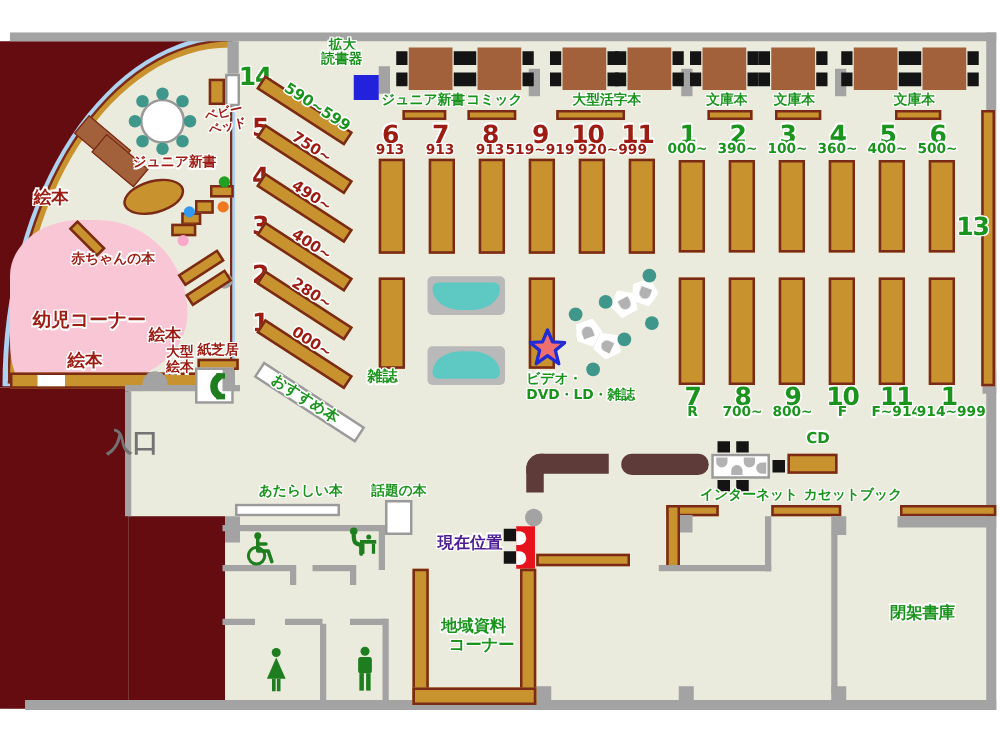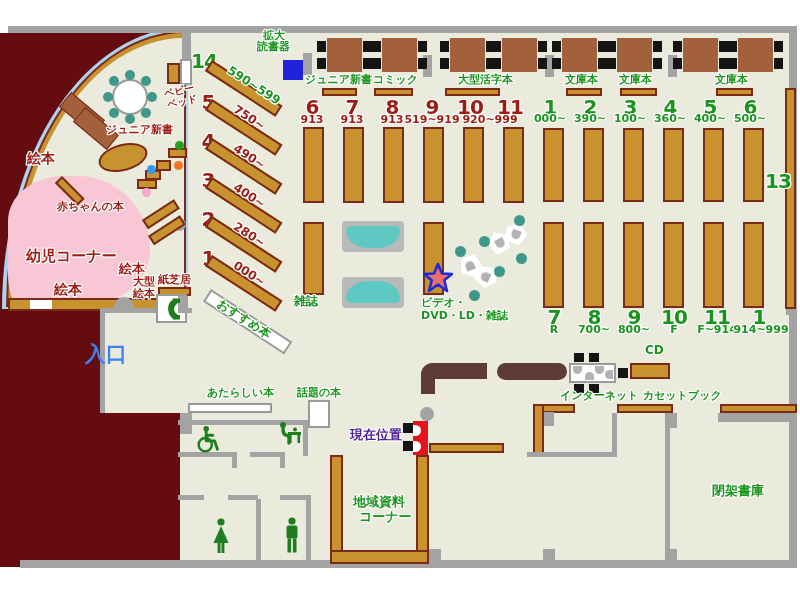--- a/index.html
+++ b/index.html
@@ -281,21 +281,21 @@
   <div class="s" style="left:158px;top:287px;width:33px;height:9px;"></div>
 
   <div class="ws" style="left:156px;top:294px;width:31px;height:29px;"></div>
   <div class="w" style="left:178px;top:296px;width:10px;height:17px;"></div>
   <svg class="abs" style="left:159px;top:297px;" width="24" height="24" viewBox="0 0 24 24">
     <path d="M17 4 A 9 9 0 0 0 17 20" fill="none" stroke="#1e7d1e" stroke-width="6"></path>
     <rect x="14" y="1.5" width="7" height="4.5" fill="#1e7d1e"></rect>
     <rect x="14" y="18" width="7" height="4.5" fill="#1e7d1e"></rect>
   </svg>
 
-  <div class="txt" style="left:85px;top:342px;font-size:21px;color:#3b82f6;text-shadow:none;">入口</div>
+  <div class="txt" style="left:85px;top:342px;font-size:21px;color:#737373;text-shadow:none;">入口</div>
 
   <div class="txt green" style="left:207px;top:387px;">あたらしい本</div>
   <div class="ws" style="left:188px;top:403px;width:84px;height:10px;"></div>
   <div class="txt green" style="left:297px;top:387px;">話題の本</div>
   <div class="ws" style="left:308px;top:400px;width:22px;height:28px;"></div>
 
   <div class="abs" style="left:421px;top:363px;width:66px;height:16px;background:#5e3b39;border-radius:12px 0 0 0;"></div>
   <div class="abs" style="left:421px;top:363px;width:14px;height:31px;background:#5e3b39;border-radius:12px 0 0 0;"></div>
   <div class="abs" style="left:497px;top:363px;width:70px;height:17px;background:#5e3b39;border-radius:9px;"></div>
 

